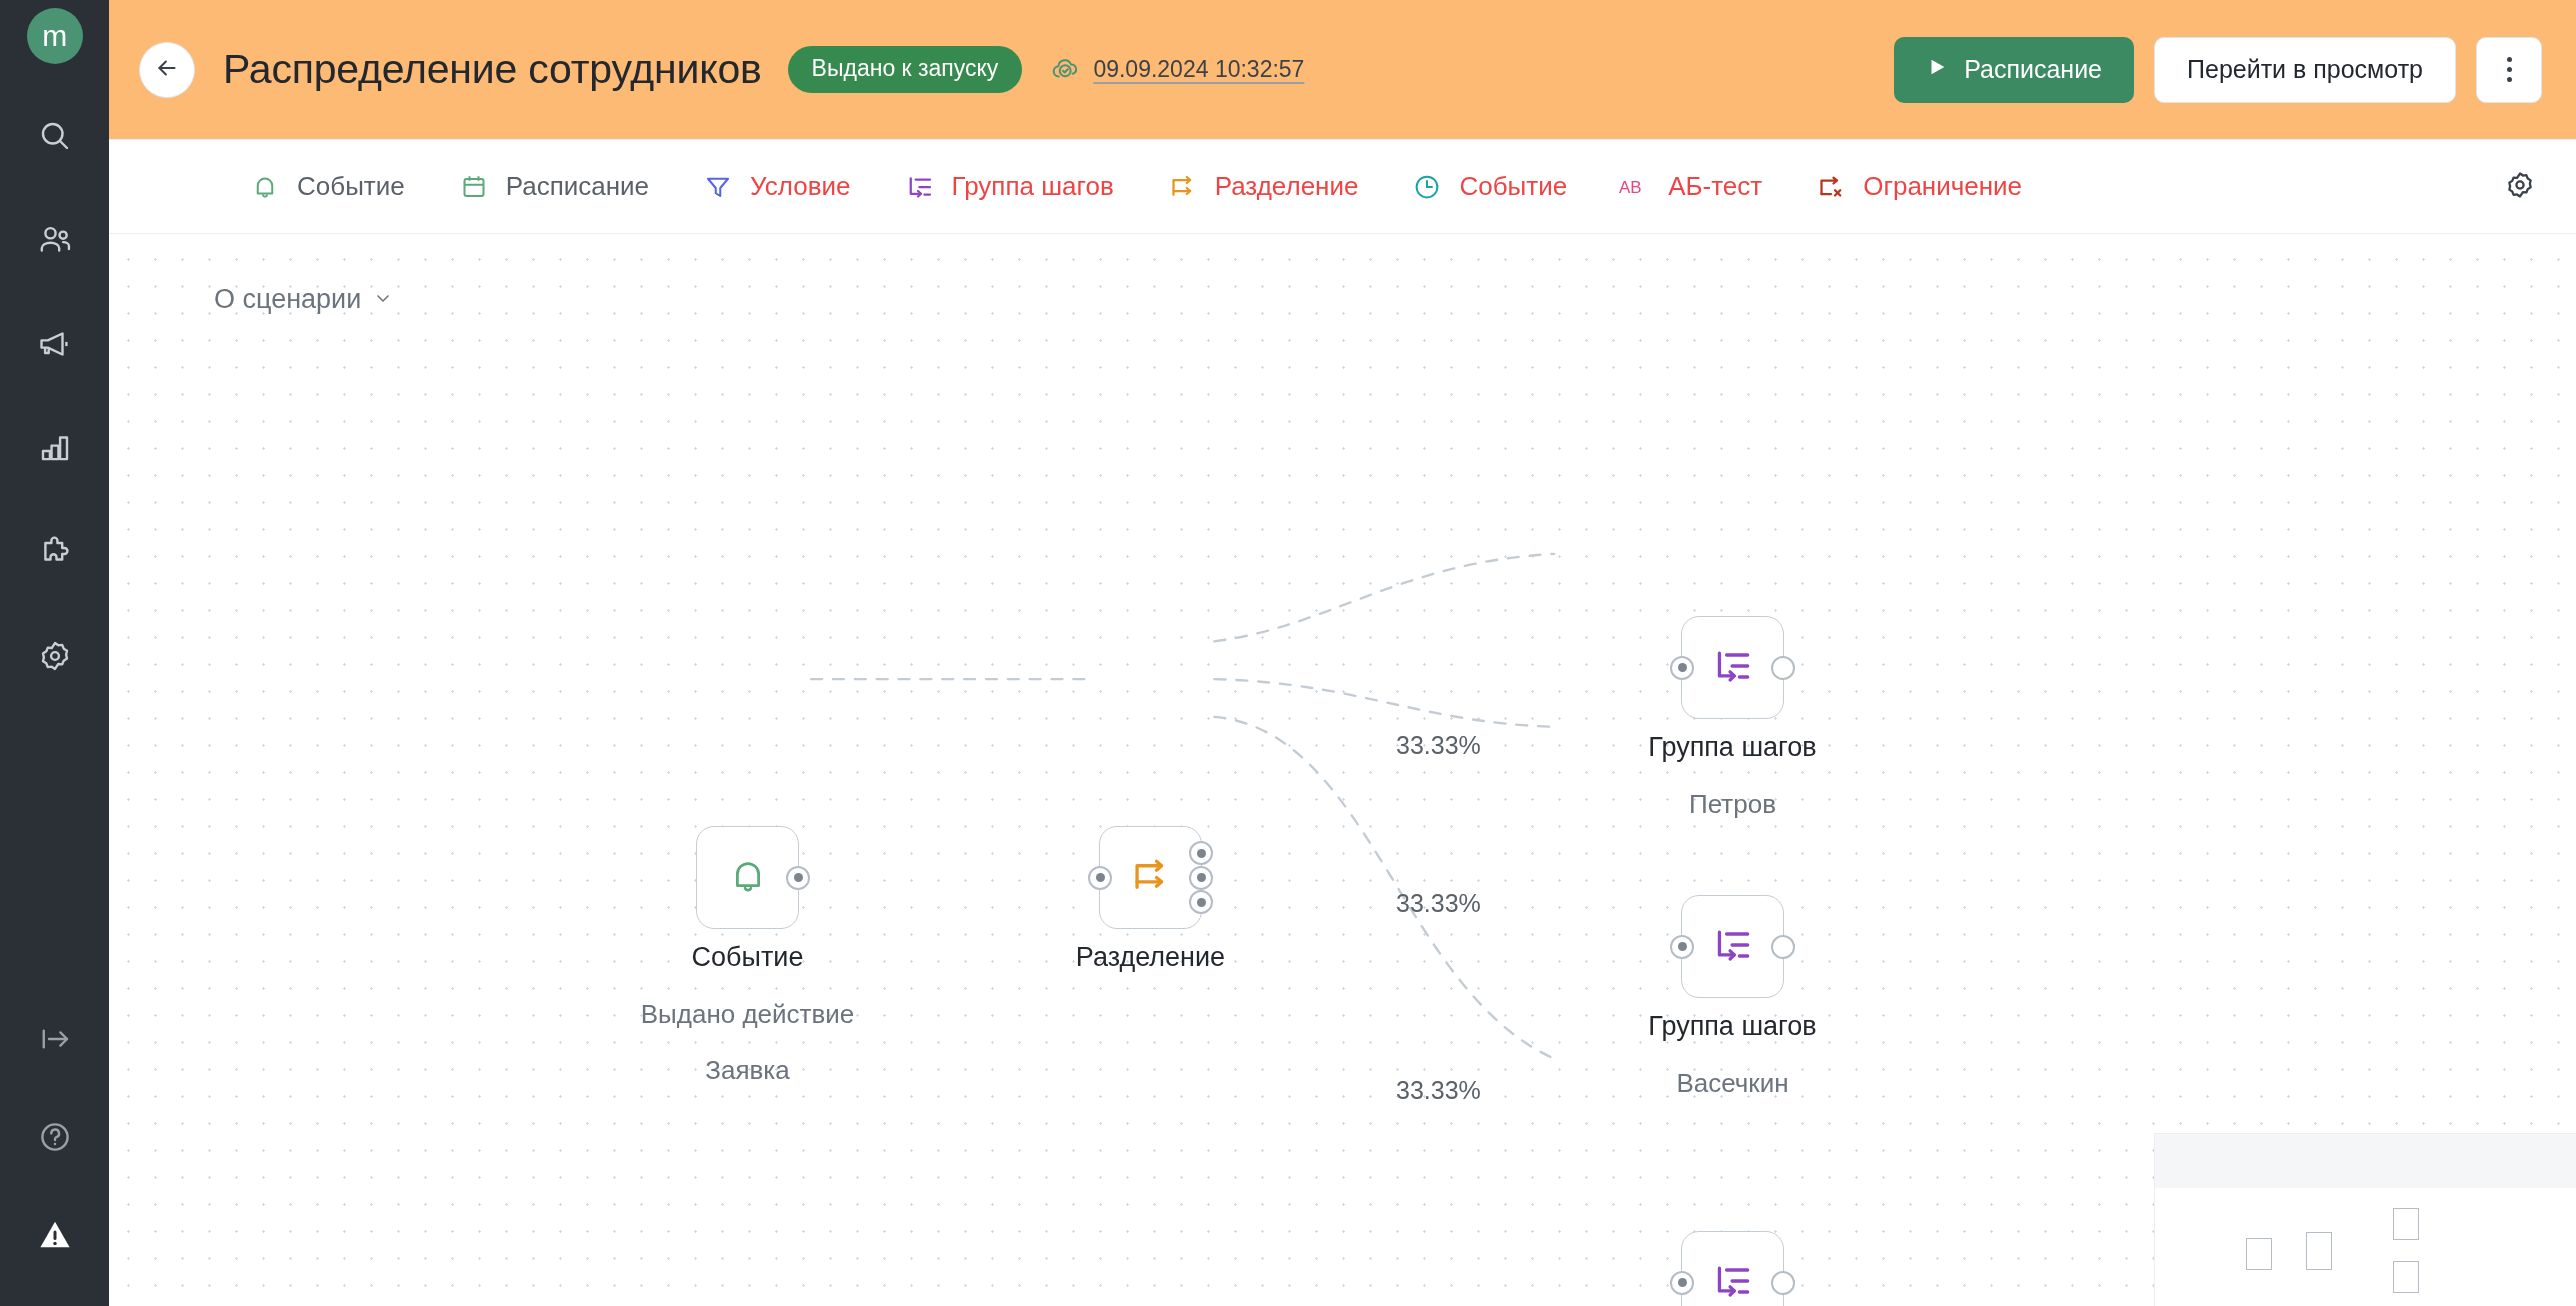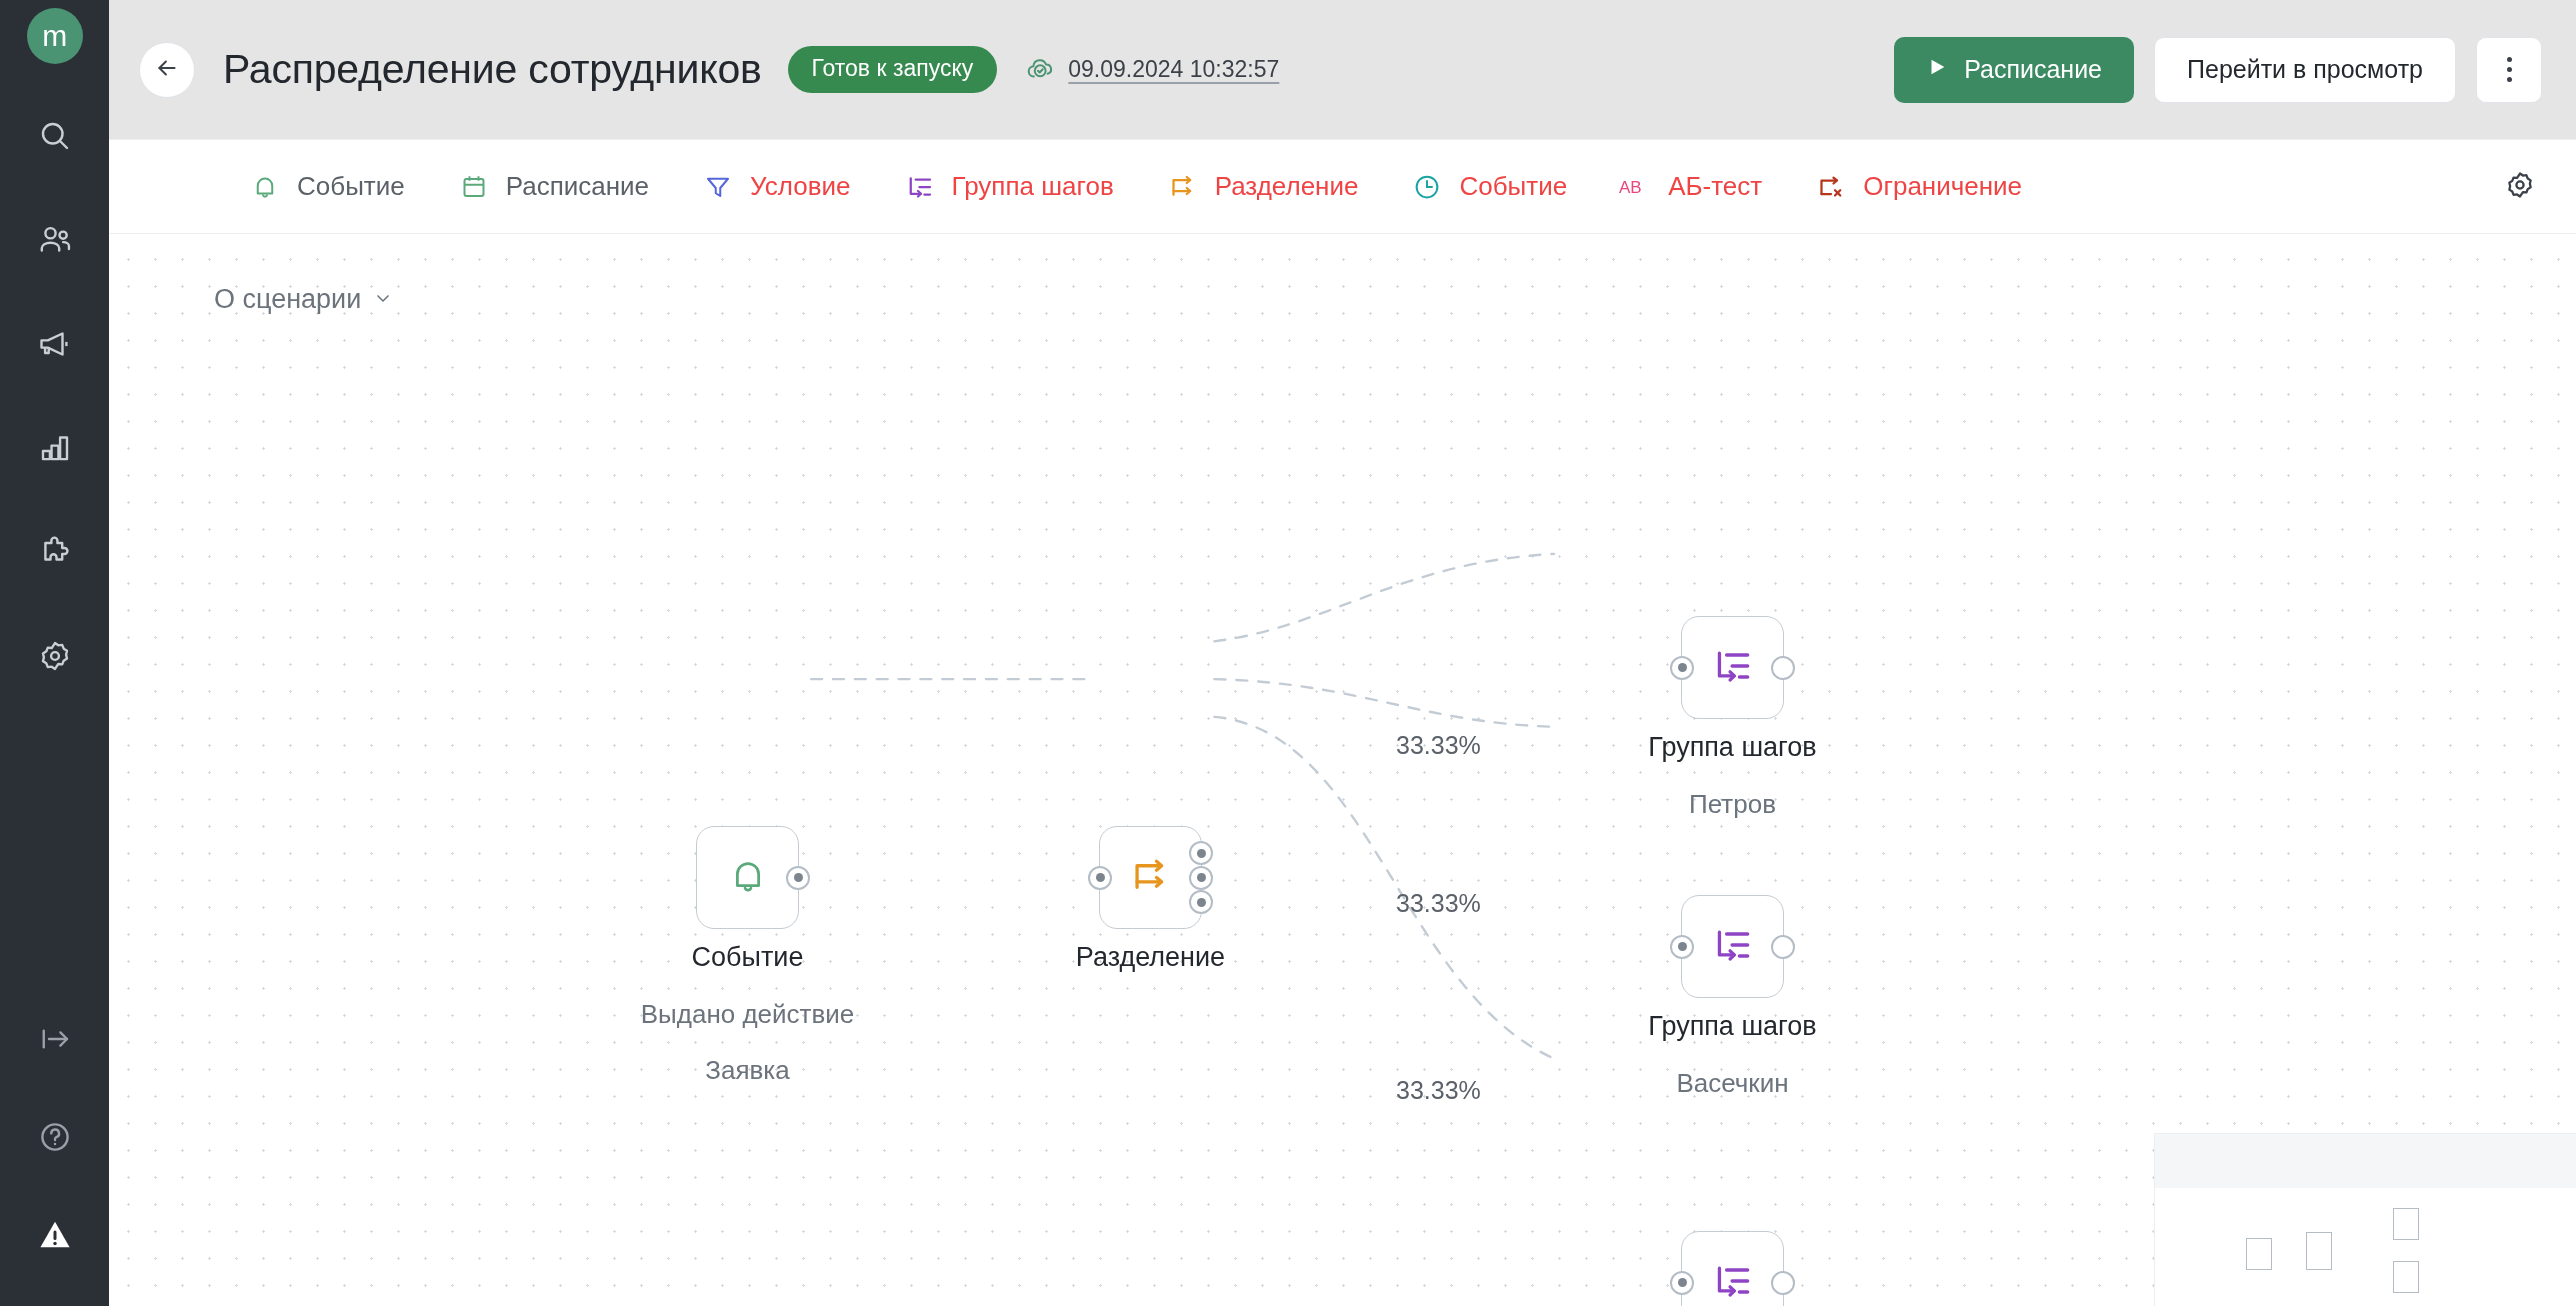--- a/index.html
+++ b/index.html
@@ -53,21 +53,21 @@
   }
   .rail-bottom .rail-btn { margin-bottom: 26px; }
 
   
   .main { flex: 1; display: flex; flex-direction: column; min-width: 0; position: relative; }
 
   
   .header {
     height: 139px;
     flex: 0 0 139px;
-    background: #e5e5e5;
+    background: #fdba74;
     display: flex;
     align-items: center;
     padding: 0 34px 0 30px;
     gap: 0;
   }
   .back-btn {
     width: 56px; height: 56px;
     border-radius: 50%;
     border: 1.5px solid #dfe3e8;
     background: #fff;
@@ -362,21 +362,21 @@
         <span>
           <svg width="26" height="26" viewBox="0 0 24 24" fill="none" stroke="#3c4149" stroke-width="1.8" stroke-linecap="round" stroke-linejoin="round">
             <line x1="19" y1="12" x2="5" y2="12"></line>
               <polyline points="11,6 5,12 11,18"></polyline>
           </svg>
         </span>
       </div>
 
       <h1 class="page-title">Распределение сотрудников</h1>
 
-      <div class="status-badge">Готов к запуску</div>
+      <div class="status-badge">Выдано к запуску</div>
 
       <div class="saved">
         <span>
           <svg width="32" height="32" viewBox="0 0 24 24" fill="none" stroke="#4a9373" stroke-width="1.5" stroke-linecap="round" stroke-linejoin="round">
             <path d="M6.6 18.4a3.9 3.9 0 0 1-.3-7.78 4.9 4.9 0 0 1 9.45-1.3 3.6 3.6 0 0 1 1.2 7.05"></path>
             <circle cx="11.4" cy="14.1" r="4.1"></circle>
             <polyline points="9.7,14.1 11,15.4 13.3,12.9"></polyline>
           </svg>
         </span>
         <span class="saved-time">09.09.2024 10:32:57</span>

